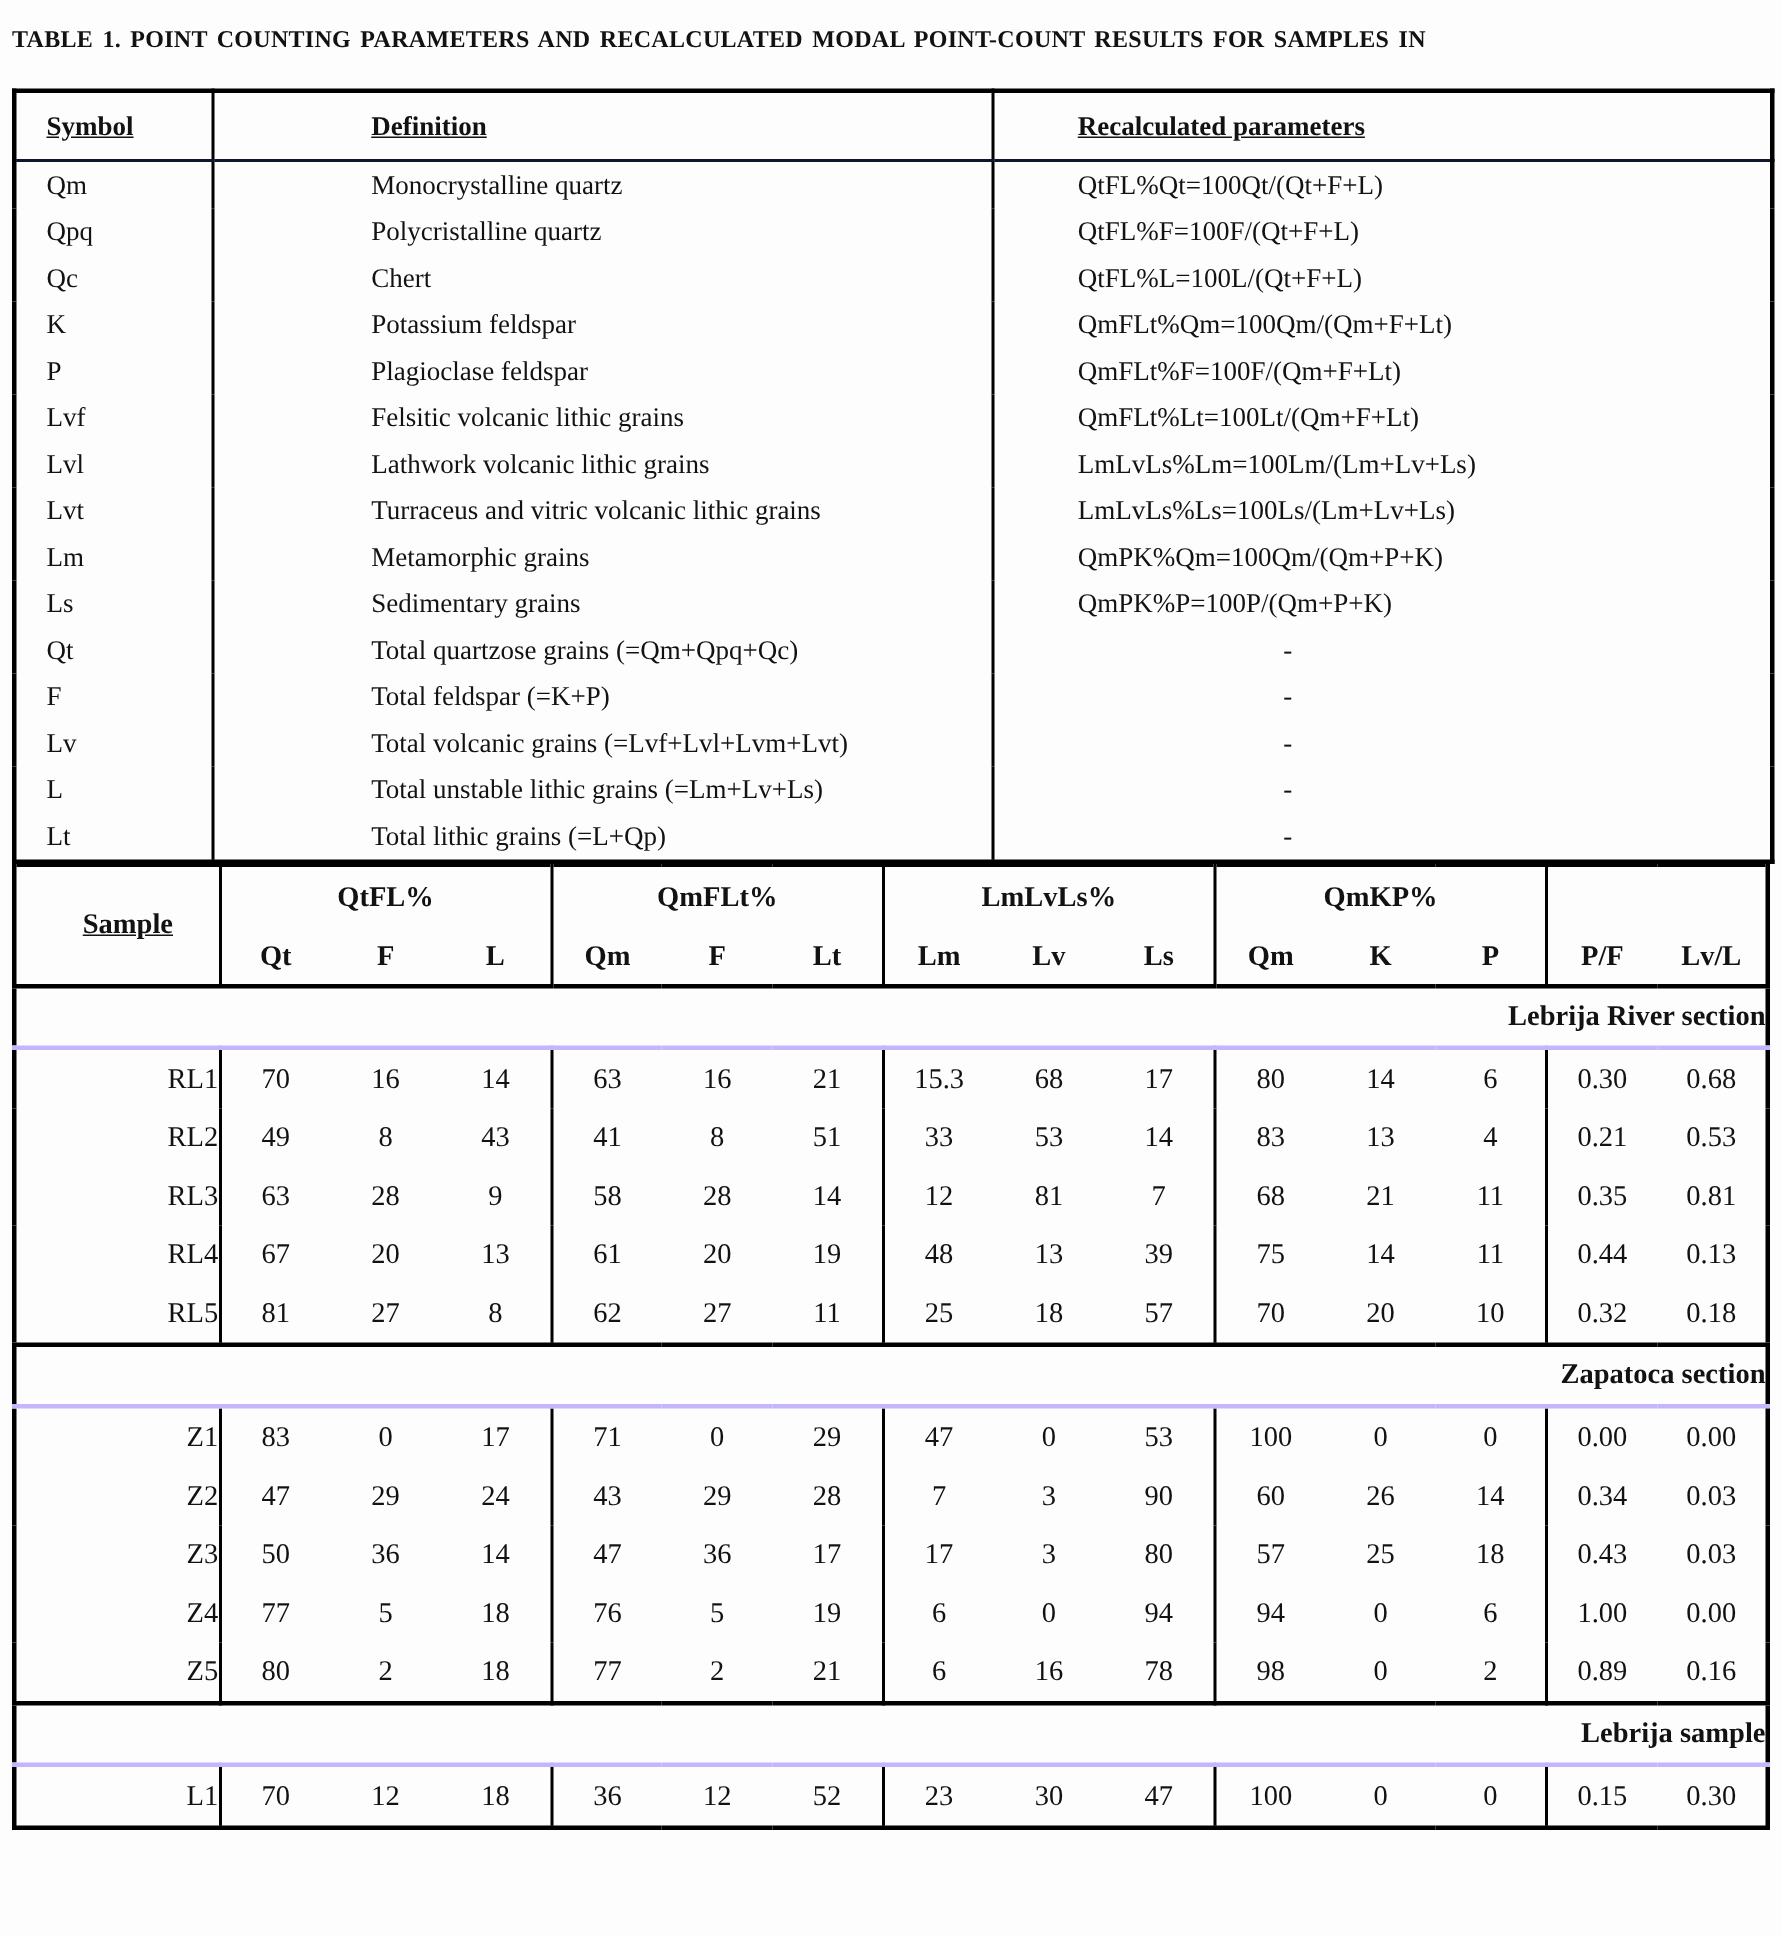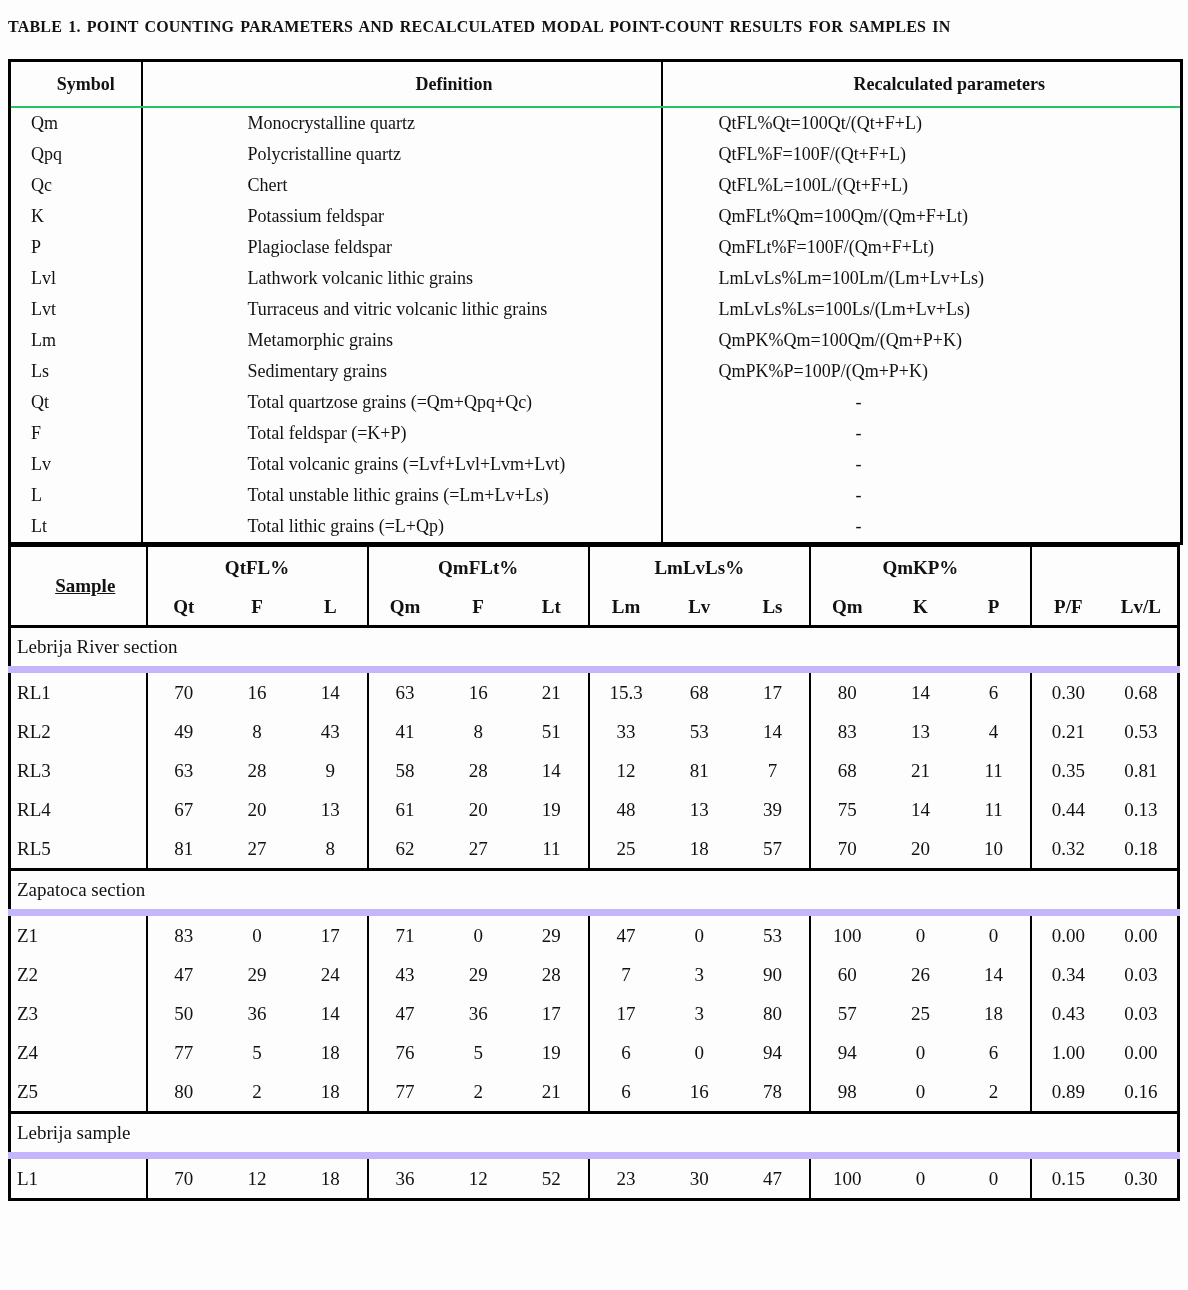--- a/index.html
+++ b/index.html
@@ -43,23 +43,24 @@
   }
 
   
   .defs {
     margin-top: 20px;
     border: 3px solid #000;
     font-size: 18px;
   }
   .defs thead th {
     height: 44px;
-    border-bottom: 2px solid #22c55e;
-    text-align: center;
+    border-bottom: 2px solid #0f172a;
+    text-align: left;
     font-size: 18px;
+    text-decoration: underline;
   }
   .defs tbody td {
     height: 31px;
     font-weight: normal;
   }
   .defs .c1 {
     border-right: 2px solid #000;
     padding-left: 20px;
   }
   .defs .c2 {
@@ -94,32 +95,32 @@
     text-decoration: underline;
   }
   .results tr.subhead th {
     height: 36px;
     font-weight: bold;
     text-align: center;
     border-bottom: 3px solid #000;
   }
   .results tr.section td {
     height: 38px;
-    font-weight: normal;
-    text-align: left;
+    font-weight: bold;
+    text-align: right;
     padding-left: 6px;
     border-top: 3px solid #000;
-    border-bottom: 7px solid #c4b5fd;
+    border-bottom: 3px solid #c4b5fd;
   }
   .results tr.datarow td {
     height: 39px;
     font-weight: normal;
   }
   .results td.sample {
-    text-align: left;
+    text-align: right;
     padding-left: 6px;
   }
   .results td.val {
     text-align: center;
   }
 </style>
 </head>
 <body>
 
 <div class="title-block">
@@ -157,20 +158,25 @@
       </tr>
       <tr>
         <td class="c1">K</td>
         <td class="c2">Potassium feldspar</td>
         <td class="c3">QmFLt%Qm=100Qm/(Qm+F+Lt)</td>
       </tr>
       <tr>
         <td class="c1">P</td>
         <td class="c2">Plagioclase feldspar</td>
         <td class="c3">QmFLt%F=100F/(Qm+F+Lt)</td>
+      </tr>
+      <tr>
+        <td class="c1">Lvf</td>
+        <td class="c2">Felsitic volcanic lithic grains</td>
+        <td class="c3">QmFLt%Lt=100Lt/(Qm+F+Lt)</td>
       </tr>
       <tr>
         <td class="c1">Lvl</td>
         <td class="c2">Lathwork volcanic lithic grains</td>
         <td class="c3">LmLvLs%Lm=100Lm/(Lm+Lv+Ls)</td>
       </tr>
       <tr>
         <td class="c1">Lvt</td>
         <td class="c2">Turraceus and vitric volcanic lithic grains</td>
         <td class="c3">LmLvLs%Ls=100Ls/(Lm+Lv+Ls)</td>

